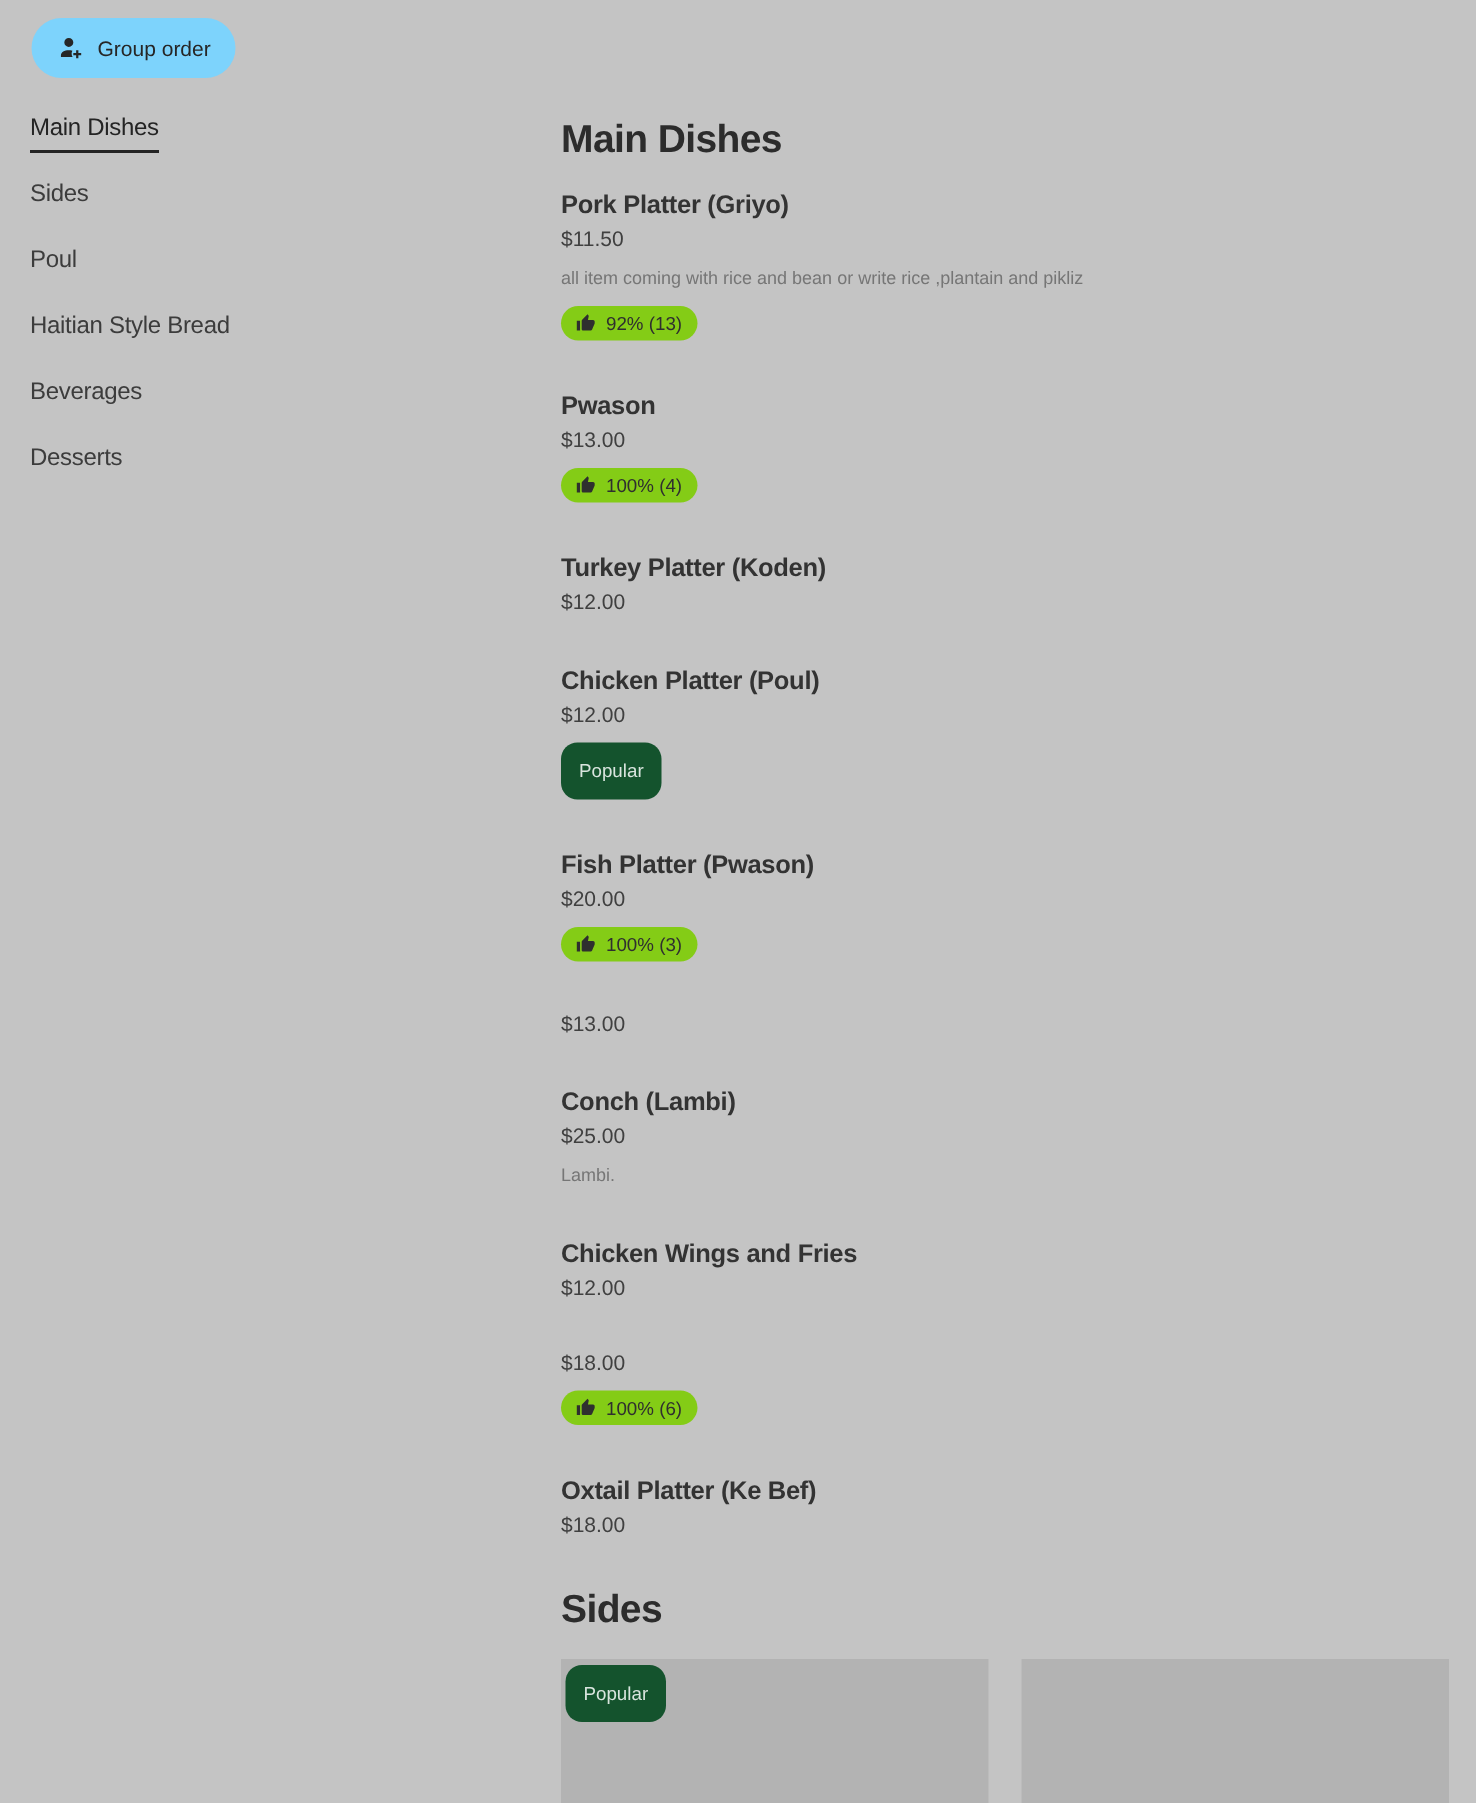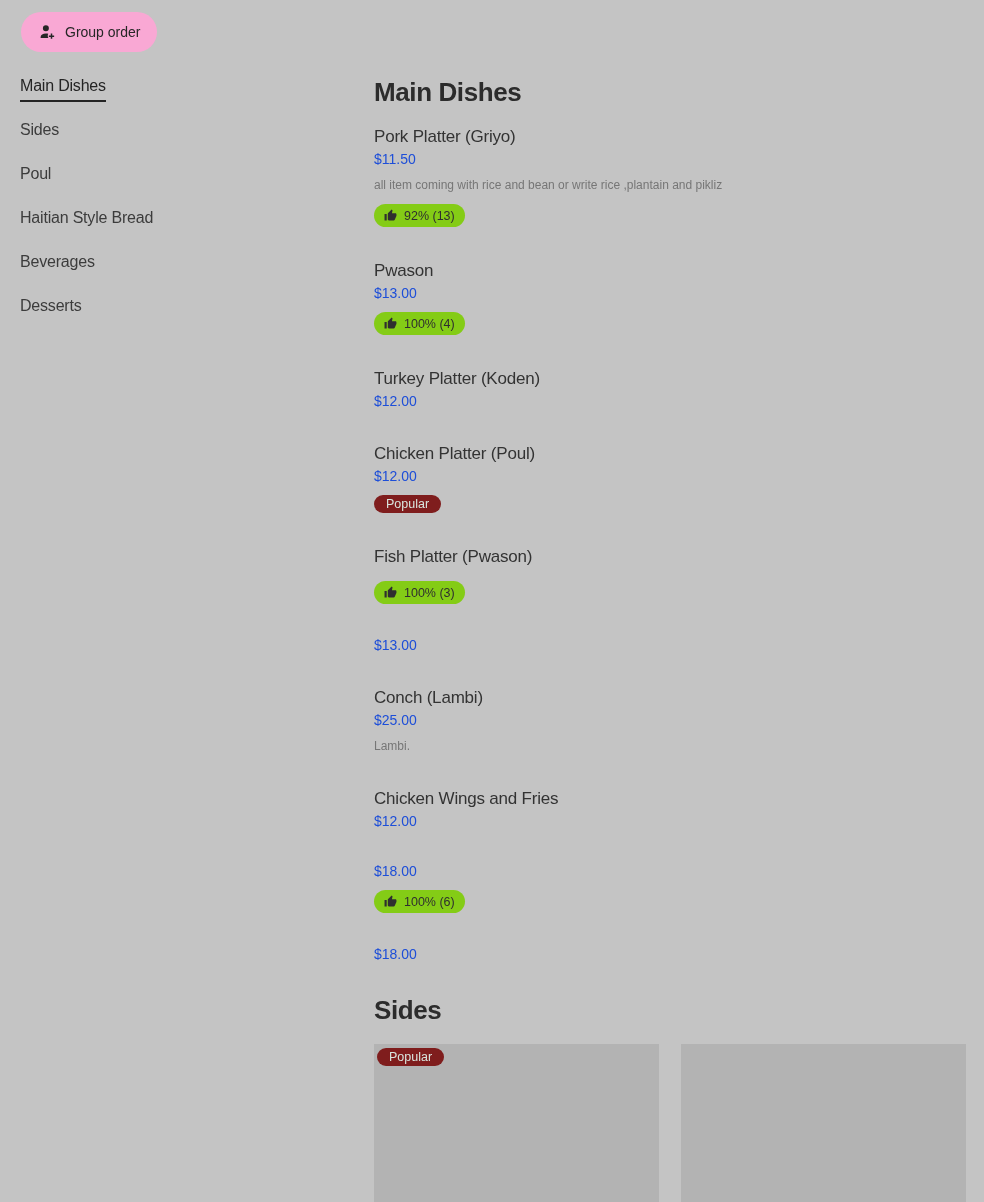--- a/index.html
+++ b/index.html
@@ -12,21 +12,21 @@
     overflow: hidden;
     -webkit-font-smoothing: antialiased;
   }
 
   
   .group-order-btn {
     position: absolute; left: 21px; top: 12px;
     height: 40px;
     display: inline-flex; align-items: center; gap: 9px;
     padding: 0 17px;
-    background: #f9a8d4;
+    background: #7dd3fc;
     border: none; border-radius: 20px;
     font-family: "Liberation Sans", sans-serif;
     font-size: 14px; font-weight: 500; color: #262626;
     cursor: pointer;
   }
   .group-order-btn svg { width: 18px; height: 18px; fill: #262626; }
 
   
   .sidebar {
     position: absolute; left: 20px; top: 77px; width: 330px;
@@ -46,40 +46,40 @@
 
   
   .main { position: absolute; left: 374px; top: 78px; width: 600px; }
   .section-title {
     margin: 0 0 20px 0;
     font-size: 26px; line-height: 28px; font-weight: 700;
     letter-spacing: -0.4px; color: #2c2c2c;
   }
   .menu-item { margin-bottom: 33px; cursor: pointer; }
   .item-name {
-    font-size: 17px; line-height: 21px; font-weight: 400;
+    font-size: 17px; line-height: 21px; font-weight: 700;
     letter-spacing: -0.2px; color: #333333; margin-bottom: 4px;
   }
-  .item-price { font-size: 14px; line-height: 17px; color: #1d4ed8; }
+  .item-price { font-size: 14px; line-height: 17px; color: #404040; }
   .item-desc { margin-top: 8px; font-size: 12px; line-height: 18px; color: #767676; }
 
   .rating-badge {
     margin-top: 10px;
     display: inline-flex; align-items: center; gap: 7px;
     height: 23px; padding: 0 10px;
     background: #84cc16; border-radius: 12px;
     font-size: 12.5px; color: #2f2f2f;
   }
   .rating-badge svg { width: 13px; height: 13px; fill: #2f2f2f; flex: 0 0 auto; }
 
   .popular-badge {
     margin-top: 10px;
     display: inline-flex; align-items: center;
-    height: 18px; padding: 0 12px;
-    background: #7f1d1d; border-radius: 11px;
+    height: 38px; padding: 0 12px;
+    background: #14532d; border-radius: 11px;
     font-size: 12.5px; color: #d9e5de;
   }
 
   
   .sides-section { margin-top: 20px; }
   .cards-row { display: flex; gap: 22px; }
   .dish-card {
     width: 285px; height: 170px;
     background: #b3b3b3;
     position: relative;
@@ -140,20 +140,21 @@
   </div>
 
   <div class="menu-item">
     <div class="item-name">Chicken Platter (Poul)</div>
     <div class="item-price">$12.00</div>
     <div class="popular-badge">Popular</div>
   </div>
 
   <div class="menu-item">
     <div class="item-name">Fish Platter (Pwason)</div>
+    <div class="item-price">$20.00</div>
     <div class="rating-badge">
       <svg viewBox="0 0 24 24" aria-hidden="true">
           <path d="M1 21h4V9H1v12zM23 10c0-1.1-.9-2-2-2h-6.31l.95-4.57.03-.32c0-.41-.17-.79-.44-1.06L14.17 1 7.59 7.59C7.22 7.95 7 8.45 7 9v10c0 1.1.9 2 2 2h9c.83 0 1.54-.5 1.84-1.22l3.02-7.05c.09-.23.14-.47.14-.73v-2z"></path>
         </svg>
       <span>100% (3)</span>
     </div>
   </div>
 
   <div class="menu-item">
     <div class="item-price">$13.00</div>
@@ -174,20 +175,21 @@
     <div class="item-price">$18.00</div>
     <div class="rating-badge">
       <svg viewBox="0 0 24 24" aria-hidden="true">
           <path d="M1 21h4V9H1v12zM23 10c0-1.1-.9-2-2-2h-6.31l.95-4.57.03-.32c0-.41-.17-.79-.44-1.06L14.17 1 7.59 7.59C7.22 7.95 7 8.45 7 9v10c0 1.1.9 2 2 2h9c.83 0 1.54-.5 1.84-1.22l3.02-7.05c.09-.23.14-.47.14-.73v-2z"></path>
         </svg>
       <span>100% (6)</span>
     </div>
   </div>
 
   <div class="menu-item">
+    <div class="item-name">Oxtail Platter (Ke Bef)</div>
     <div class="item-price">$18.00</div>
   </div>
 
   <div class="sides-section">
     <h2 class="section-title">Sides</h2>
     <div class="cards-row">
       <div class="dish-card">
         <div class="dish-card-image"></div>
         <div class="popular-badge">Popular</div>
       </div>

